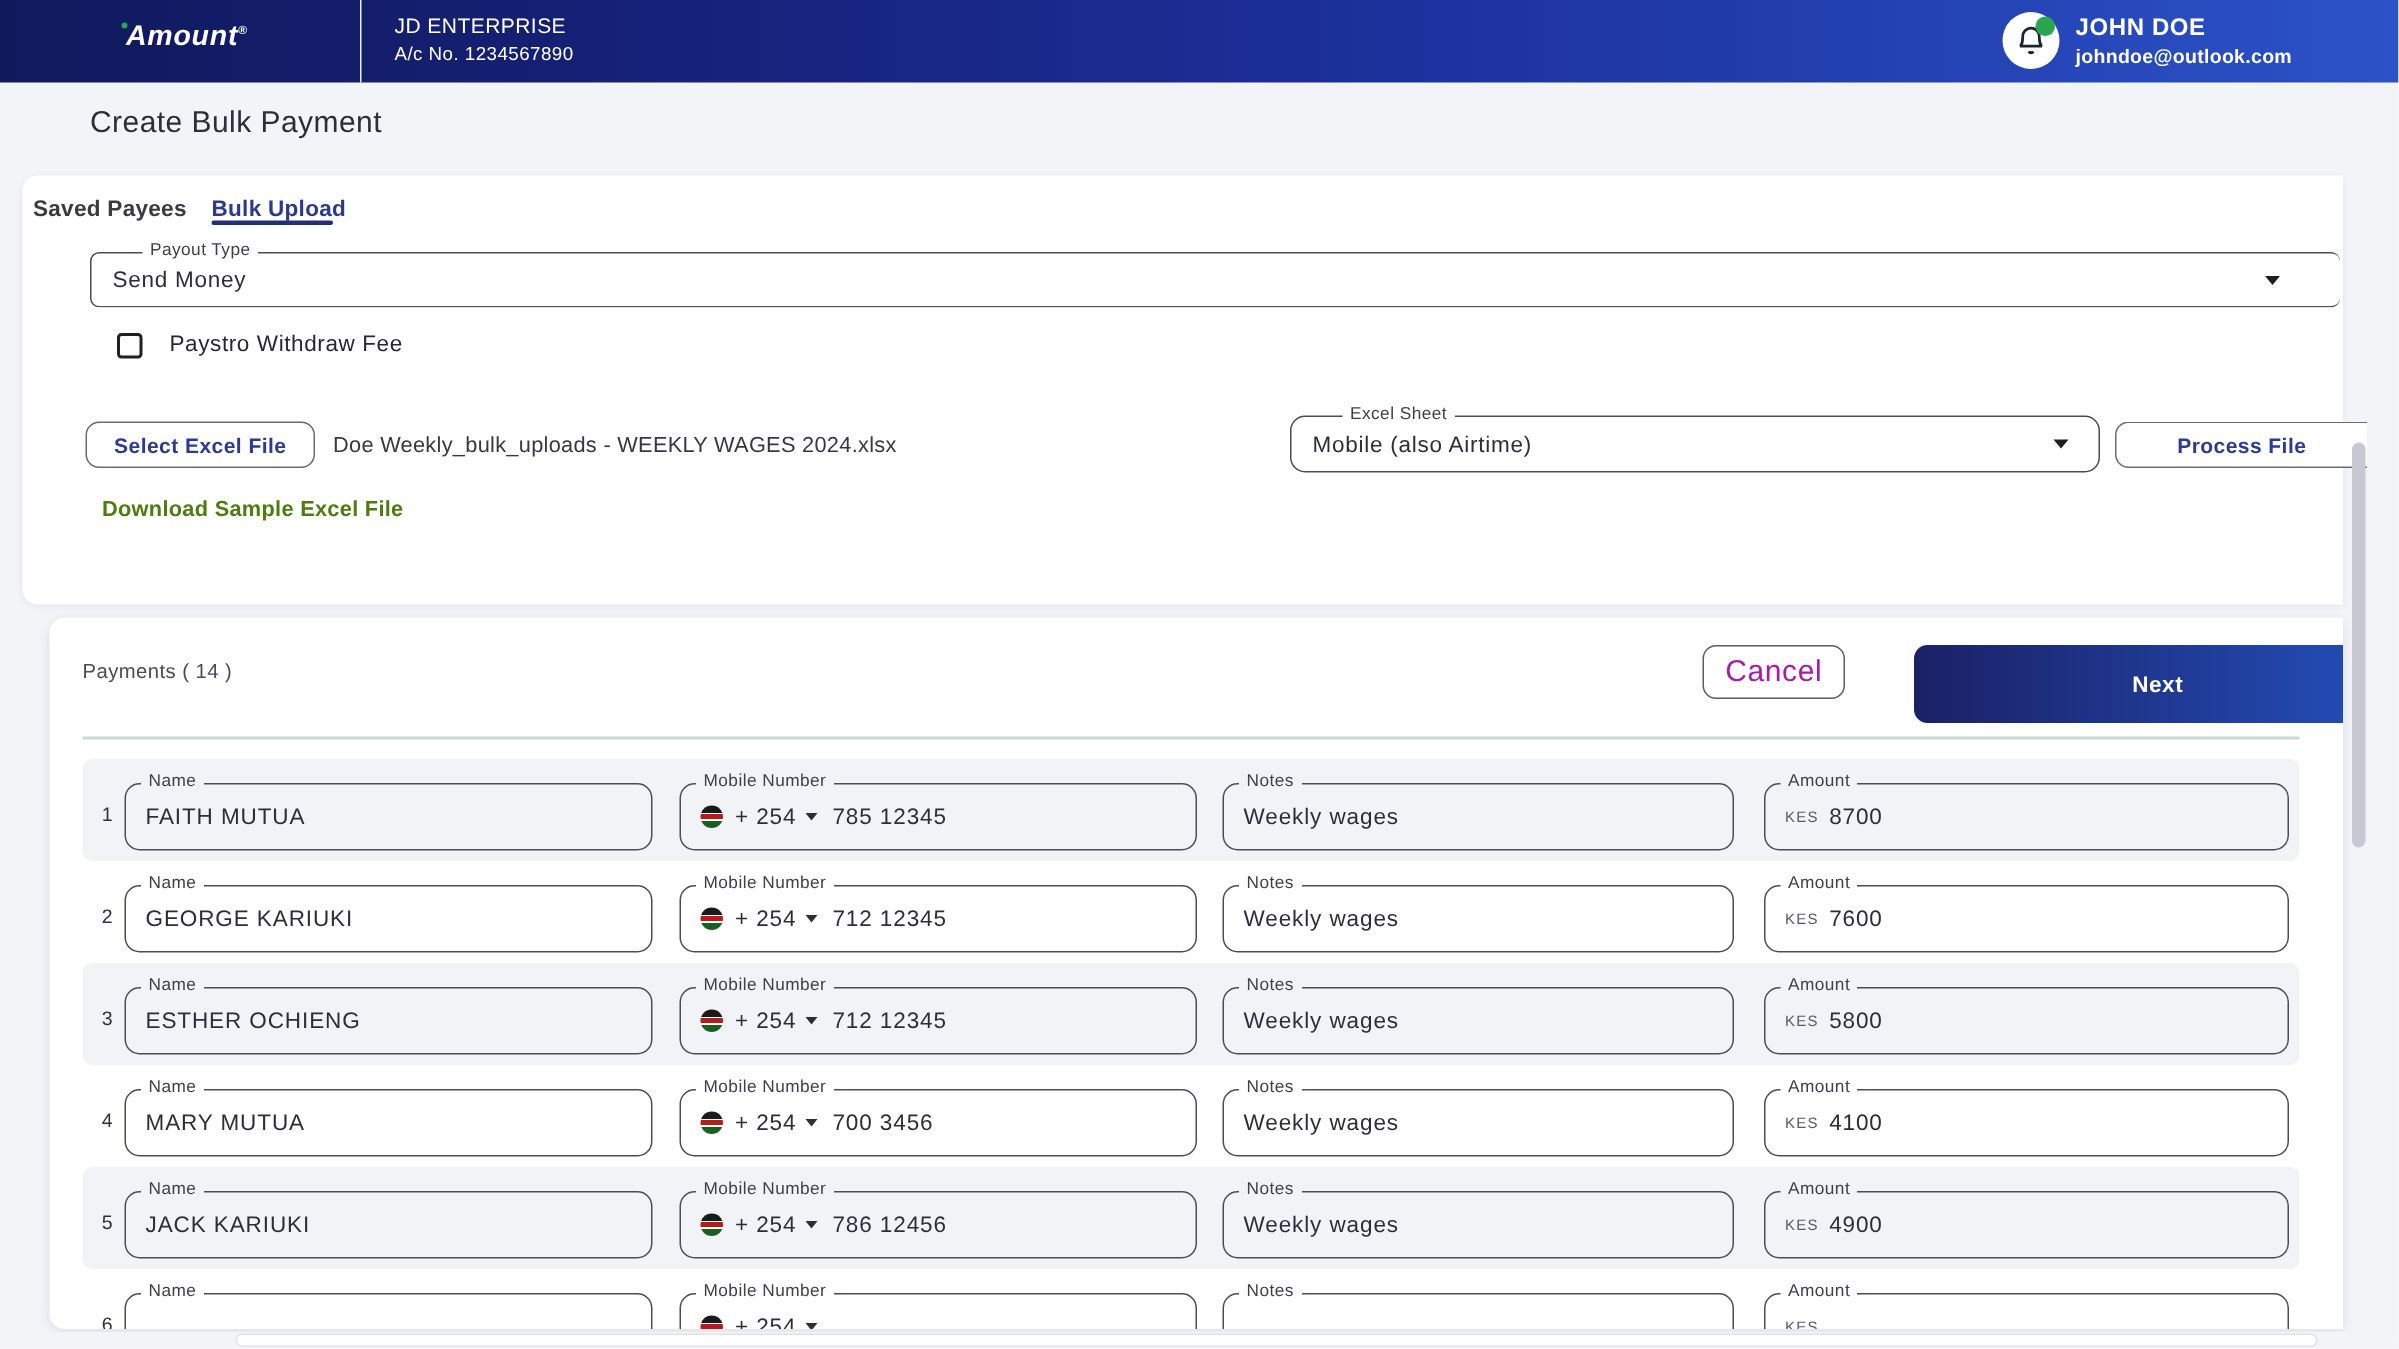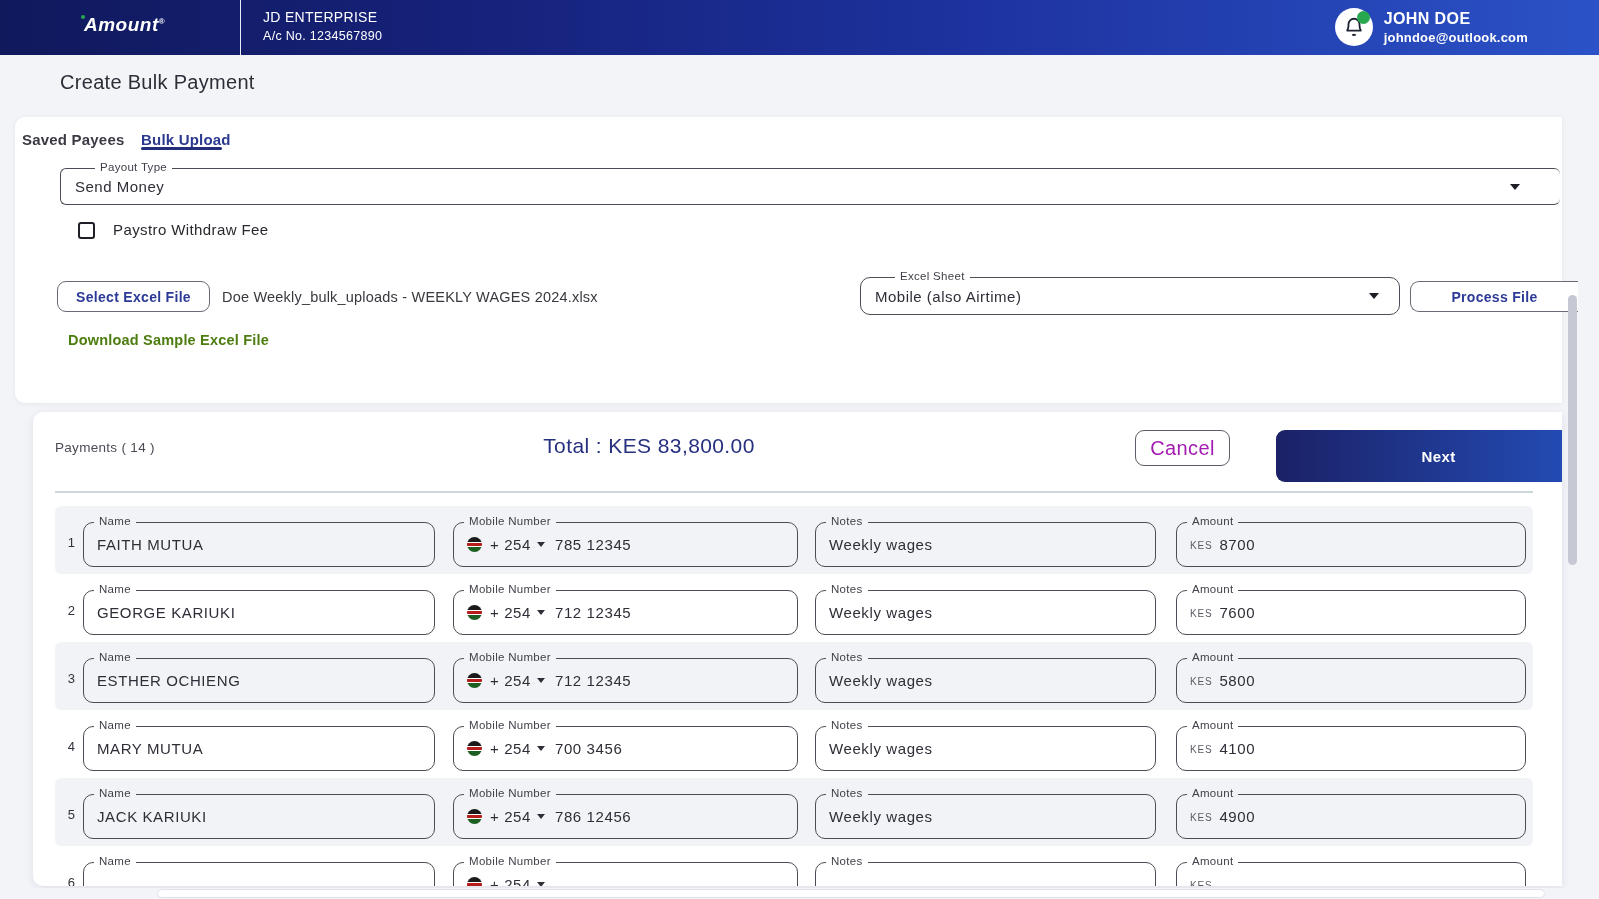--- a/index.html
+++ b/index.html
@@ -154,21 +154,20 @@
     <div class="fval">Mobile (also Airtime)</div>
     <span class="caret"></span>
   </div>
   <button class="btn-outline btn-process">Process File</button>
 
   <div class="download-link">Download Sample Excel File</div>
 </div>
 
 <div class="pay-card">
   <div class="pay-count">Payments ( 14 )</div>
-  <div class="pay-total">Total : KES 83,800.00</div>
   <button class="btn-cancel">Cancel</button>
   <button class="btn-next">Next</button>
   <div class="pay-divider"></div>
   <div class="rows">
   <div class="prow alt">
     <div class="idx">1</div>
     <div class="rfield f-name">
       <span class="flabel">Name</span>
       <div class="fval">FAITH MUTUA</div>
     </div>

